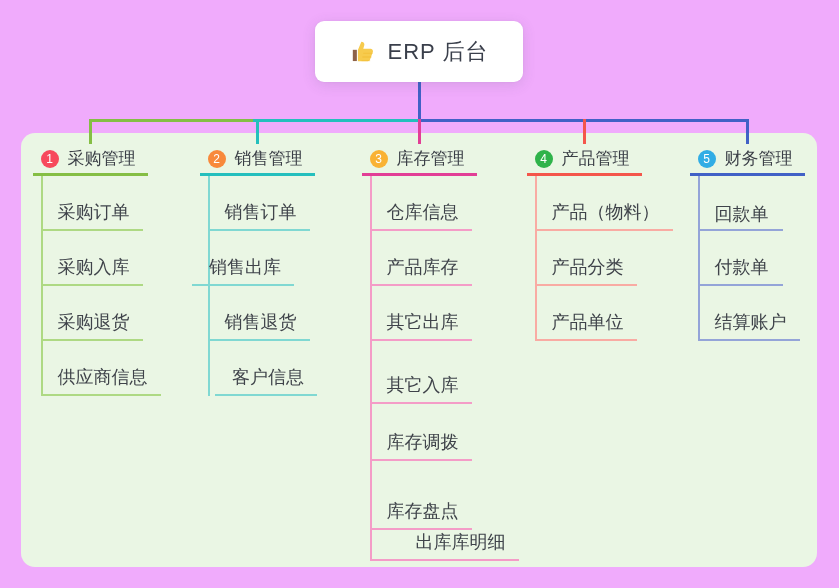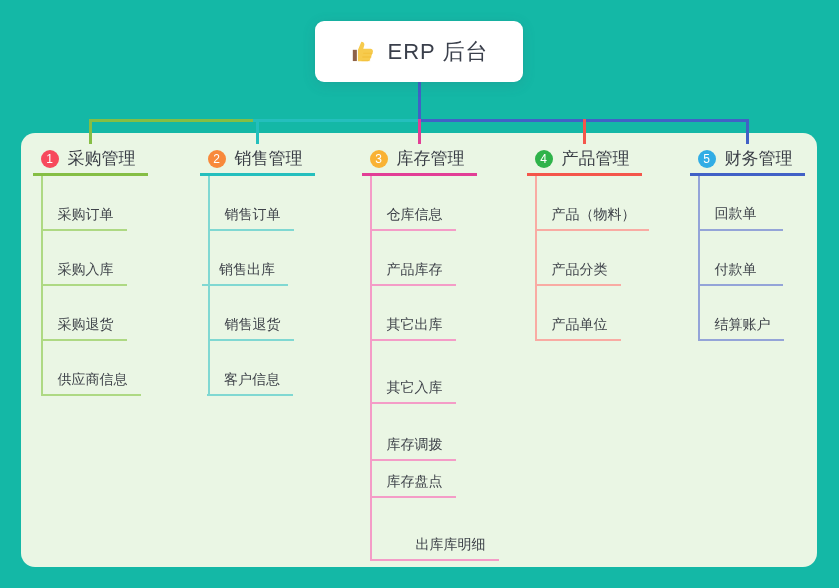--- a/index.html
+++ b/index.html
@@ -1,37 +1,37 @@
 <!DOCTYPE html>
 <html><head>
 <meta charset="utf-8">
 <style>
   html,body { margin:0; padding:0; background:#ffffff; }
   body { font-family:"Liberation Sans","DejaVu Sans",sans-serif; }
-  #canvas { position:relative; width:839px; height:588px; background:#14b8a6; overflow:hidden; }
+  #canvas { position:relative; width:839px; height:588px; background:#f0abfc; overflow:hidden; }
 
   .panel { position:absolute; left:21px; top:133px; width:796px; height:434px;
            border-radius:14px; }
 
   .root-node { position:absolute; left:315px; top:21px; width:208px; height:61px;
                background:#ffffff; border-radius:9px;
                box-shadow:0 3px 14px rgba(70,80,100,.14), 0 0 2px rgba(70,80,100,.08);
                display:flex; align-items:center; justify-content:center; gap:11px; z-index:3; }
   .root-title { font-size:22px; color:#3a3f4b; font-weight:500; letter-spacing:1px; }
 
   .line { position:absolute; z-index:1; }
 
   .branch-header { position:absolute; display:flex; align-items:center; gap:9px; height:21px; z-index:2; }
   .badge { width:18px; height:18px; border-radius:50%; color:#ffffff; font-size:12px; font-weight:500;
            display:flex; align-items:center; justify-content:center; flex:0 0 18px; }
   .branch-label { font-size:17px; color:#3a3e46; font-weight:500; white-space:nowrap; }
 
   .child { position:absolute; box-sizing:border-box; height:28px; min-width:85px;
            padding:0 13px 5px 17px; display:flex; align-items:flex-end; white-space:nowrap; z-index:2; }
-  .child-label { font-size:14px; color:#3f434a; }
+  .child-label { font-size:18px; color:#3f434a; }
 </style>
 </head>
 <body>
 
 <div id="canvas">
 
   <div class="panel" id="panel" style="background: rgb(234, 246, 228);"></div>
 
   <div id="connectors">
       <div class="line" style="left: 417.5px; top: 82px; width: 3px; height: 40px; background: rgb(65, 97, 198);"></div>
@@ -77,27 +77,27 @@
       </div>
       <div class="branch-header" style="left: 207.5px; top: 148px;">
         <div class="badge" style="background: rgb(248, 137, 59);">2</div>
         <div class="branch-label">销售管理</div>
       </div>
       <div class="line" style="left: 199.5px; top: 173px; width: 115px; height: 3px; background: rgb(36, 191, 189);"></div>
       <div class="line" style="left: 207.5px; top: 176px; width: 2px; height: 220px; background: rgb(128, 216, 210);"></div>
       <div class="child" style="left: 207.5px; top: 203px; border-bottom: 2px solid rgb(128, 216, 210);">
         <span class="child-label">销售订单</span>
       </div>
-      <div class="child" style="left: 202px; top: 258px; border-bottom: 2px solid rgb(128, 216, 210); align-items: flex-end;">
+      <div class="child" style="left: 192px; top: 258px; border-bottom: 2px solid rgb(128, 216, 210); align-items: flex-end;">
         <span class="child-label">销售出库</span>
       </div>
       <div class="child" style="left: 207.5px; top: 313px; border-bottom: 2px solid rgb(128, 216, 210);">
         <span class="child-label">销售退货</span>
       </div>
-      <div class="child" style="left: 207px; top: 368px; border-bottom: 2px solid rgb(128, 216, 210);">
+      <div class="child" style="left: 215px; top: 368px; border-bottom: 2px solid rgb(128, 216, 210);">
         <span class="child-label">客户信息</span>
       </div>
       <div class="branch-header" style="left: 369.5px; top: 148px;">
         <div class="badge" style="background: rgb(249, 178, 52);">3</div>
         <div class="branch-label">库存管理</div>
       </div>
       <div class="line" style="left: 361.5px; top: 173px; width: 115px; height: 3px; background: rgb(226, 62, 150);"></div>
       <div class="line" style="left: 369.5px; top: 176px; width: 2px; height: 385px; background: rgb(244, 156, 199);"></div>
       <div class="child" style="left: 369.5px; top: 203px; border-bottom: 2px solid rgb(244, 156, 199);">
         <span class="child-label">仓库信息</span>
@@ -107,21 +107,21 @@
       </div>
       <div class="child" style="left: 369.5px; top: 313px; border-bottom: 2px solid rgb(244, 156, 199);">
         <span class="child-label">其它出库</span>
       </div>
       <div class="child" style="left: 369.5px; top: 376px; border-bottom: 2px solid rgb(244, 156, 199);">
         <span class="child-label">其它入库</span>
       </div>
       <div class="child" style="left: 369.5px; top: 423px; border-bottom: 2px solid rgb(244, 156, 199); margin-top: 10px;">
         <span class="child-label">库存调拨</span>
       </div>
-      <div class="child" style="left: 369.5px; top: 470px; border-bottom: 2px solid rgb(244, 156, 199);">
+      <div class="child" style="left: 369.5px; top: 502px; border-bottom: 2px solid rgb(244, 156, 199);">
         <span class="child-label">库存盘点</span>
       </div>
       <div class="child" style="left: 369.5px; top: 533px; border-bottom: 2px solid rgb(244, 156, 199); padding-left: 46px;">
         <span class="child-label">出库库明细</span>
       </div>
       <div class="branch-header" style="left: 534.5px; top: 148px;">
         <div class="badge" style="background: rgb(47, 179, 74);">4</div>
         <div class="branch-label">产品管理</div>
       </div>
       <div class="line" style="left: 526.5px; top: 173px; width: 115px; height: 3px; background: rgb(244, 86, 75);"></div>

